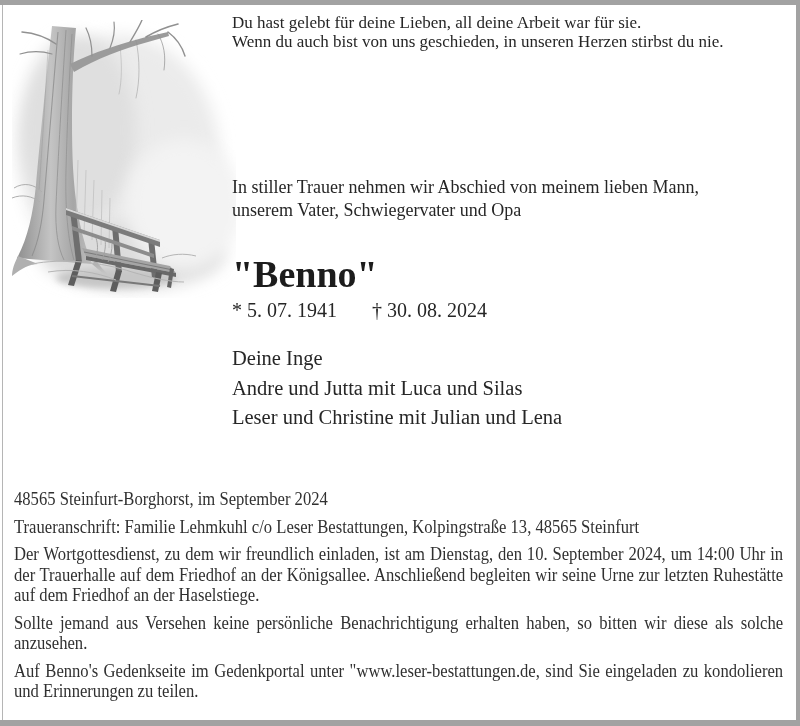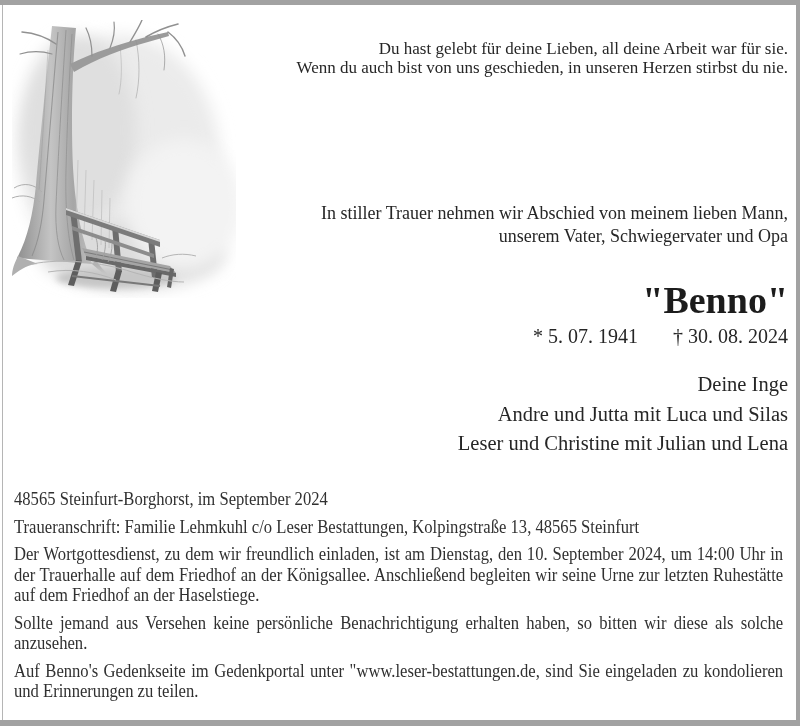--- a/index.html
+++ b/index.html
@@ -13,21 +13,21 @@
     color: #262626;
   }
   
   .frame-top    { position: absolute; left: 0; top: 0; width: 100%; height: 5px; background: #a2a2a2; }
   .frame-right  { position: absolute; right: 0; top: 0; width: 4px; height: 100%; background: #a2a2a2; }
   .frame-bottom { position: absolute; left: 0; bottom: 0; width: 100%; height: 6px; background: #a2a2a2; }
   .frame-left   { position: absolute; left: 2px; top: 5px; bottom: 6px; width: 1px; background: #b5b5b5; }
 
   .illustration { position: absolute; left: 12px; top: 20px; width: 224px; height: 278px; }
 
-  .centercol { position: absolute; left: 232px; width: 556px; text-align: right; margin-top: 26px; }
+  .centercol { position: absolute; left: 232px; width: 556px; text-align: left; }
 
   .verse1   { top: 14px;  font-size: 17px; line-height: 18.5px; }
   .verse2   { top: 70px;  font-size: 17px; line-height: 18.5px; }
   .intro    { top: 176px; font-size: 18px; line-height: 23px; }
   .name     { top: 204px; font-size: 46px; font-weight: bold; line-height: 50px; color: #1c1c1c; letter-spacing: 0.5px; }
   .nickname { top: 252px; font-size: 38px; font-weight: bold; line-height: 44px; color: #1c1c1c; }
   .dates    { top: 298px; font-size: 20px; line-height: 24px; }
   .dates .birth { margin-right: 30px; }
   .mourners { top: 344px; font-size: 20.5px; line-height: 29.5px; }
 

